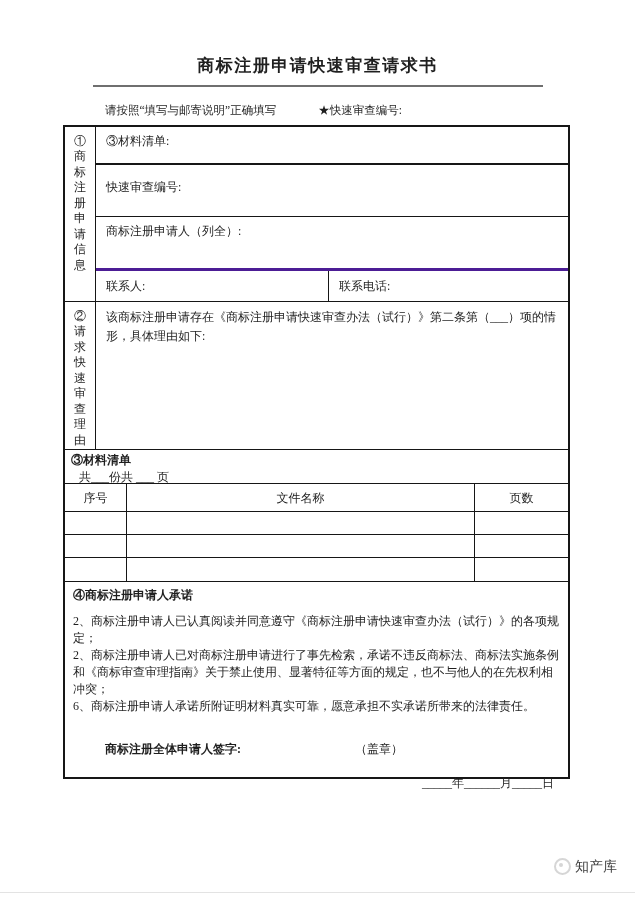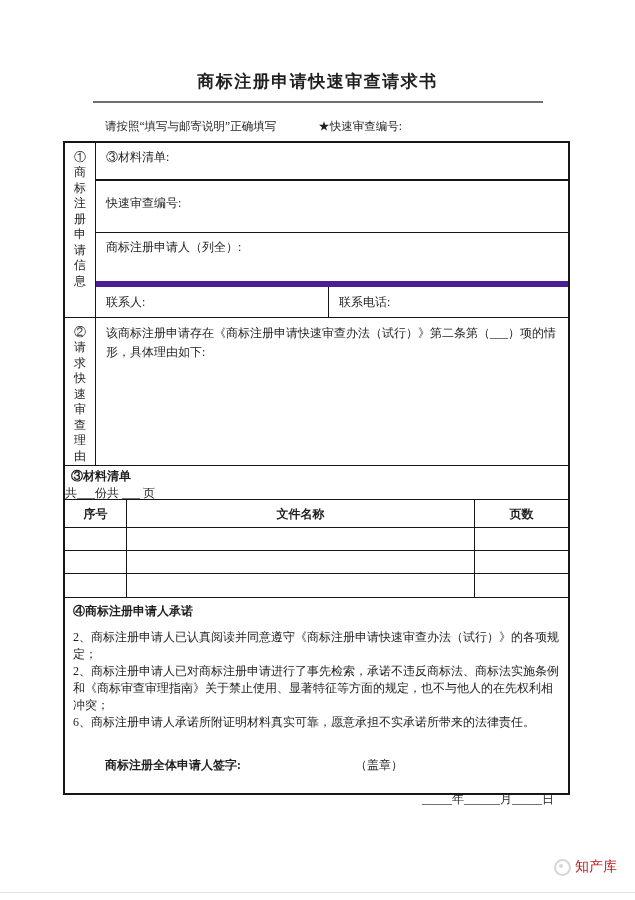--- a/index.html
+++ b/index.html
@@ -2,63 +2,63 @@
 <html><head>
 <meta charset="utf-8">
 <style>
   * { margin:0; padding:0; box-sizing:border-box; }
   body { background:#ffffff; }
   .page {
     position:relative; width:635px; height:900px; background:#ffffff;
     font-family:"Liberation Serif","DejaVu Serif",serif;
     color:#1f1f1f; overflow:hidden;
   }
-  .doc-title { padding-top:70px; text-align:center; font-size:17px; font-weight:bold; letter-spacing:1.5px; }
+  .doc-title { padding-top:54px; text-align:center; font-size:17px; font-weight:bold; letter-spacing:1.5px; }
   .title-rule { width:450px; margin:8px auto 0; border-bottom:2px solid #6f6f6f; }
   .subheader { display:flex; margin:16px 0 0 105px; font-size:11.5px; }
   .subheader .review-no { margin-left:42px; }
   .form-table { width:507px; margin:7px 0 0 63px; border:2px solid #161616; }
 
   .sec { display:flex; }
   .side-col {
     width:31px; padding:7px 9px 0; border-right:1px solid #161616;
     font-size:12px; line-height:1.29; text-align:center; word-break:break-all;
   }
   .rows-col { flex:1; }
   .f-row { padding:6px 0 0 10px; font-size:12px; }
   .row-name   { height:38px; border-bottom:2px solid #161616; }
   .row-appno  { height:52px; border-bottom:1px solid #161616; padding-top:14px; }
-  .row-applicant { height:54px; border-bottom:6px solid #4c1d95; }
+  .row-applicant { height:54px; border-bottom:3px solid #4c1d95; }
   .row-contact { height:30px; display:flex; padding:0; }
   .contact-cell { width:233px; border-right:1px solid #161616; padding:7px 0 0 10px; font-size:12px; }
   .phone-cell { flex:1; padding:7px 0 0 10px; font-size:12px; }
 
   .sec-2 { border-top:1px solid #161616; height:148px; }
   .sec-2 .reason-body { padding:6px 8px 0 10px; font-size:12px; line-height:1.55; }
 
   .sec-3-head { border-top:1px solid #161616; height:34px; font-size:12px; }
   .sec-3-head .s3-title { padding:2px 0 0 6px; font-weight:bold; }
-  .sec-3-head .s3-count { }
+  .sec-3-head .s3-count { padding-left:14px; }
 
   .doc-table { border-top:1px solid #161616; display:grid; grid-template-columns:62px 1fr 93px; font-size:12px; }
-  .dt-cell { border-right:1px solid #161616; border-bottom:1px solid #161616; text-align:center;font-weight:bold; }
+  .dt-cell { border-right:1px solid #161616; border-bottom:1px solid #161616; text-align:center; }
   .dt-cell.last-col { border-right:none; }
   .dt-cell.last-row { border-bottom:none; }
   .dt-head { height:28px; padding-top:6px; }
   .dt-empty { height:23px; }
 
   .sec-4 { border-top:1px solid #161616; height:196px; position:relative; font-size:12px; }
   .s4-heading { padding:5px 0 0 8px; font-weight:bold; }
   .s4-items { padding:9px 9px 0 8px; }
   .s4-item { line-height:1.42; }
   .sig-label { position:absolute; left:40px; top:159px; font-weight:bold; }
   .seal-label { position:absolute; left:290px; top:159px; }
   .date-row { position:absolute; right:14px; top:193px; }
 
-  .watermark { position:absolute; right:18px; top:858px; display:flex; align-items:center; color:#b91c1c; font-size:14px; }
+  .watermark { position:absolute; right:18px; top:858px; display:flex; align-items:flex-start; color:#404040; font-size:14px; }
   .wm-icon { display:inline-block; width:17px; height:17px; border:2px solid #d6d6d6; border-radius:50%; margin-right:4px; position:relative; }
   .wm-icon::after { content:""; position:absolute; left:3px; top:3px; width:4px; height:4px; border-radius:50%; background:#d6d6d6; }
   .page-bottom-divider { position:absolute; left:0; right:0; top:892px; border-top:1px solid #e3e3e3; }
 </style>
 </head>
 <body>
 
 <div class="page">
 
   <div class="doc-title">商标注册申请快速审查请求书</div>

